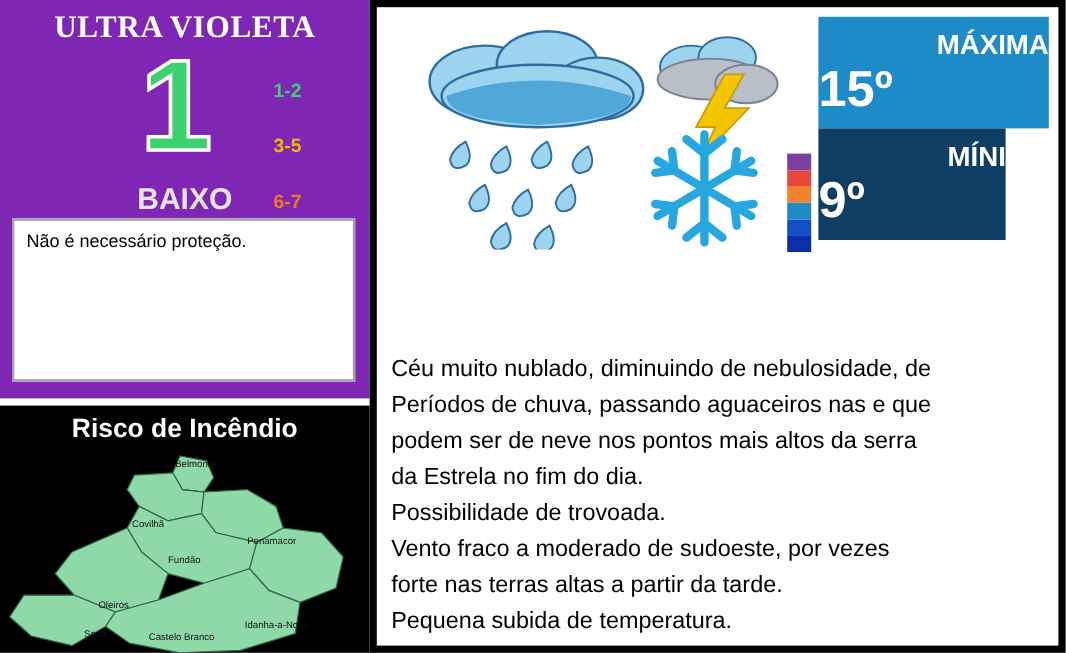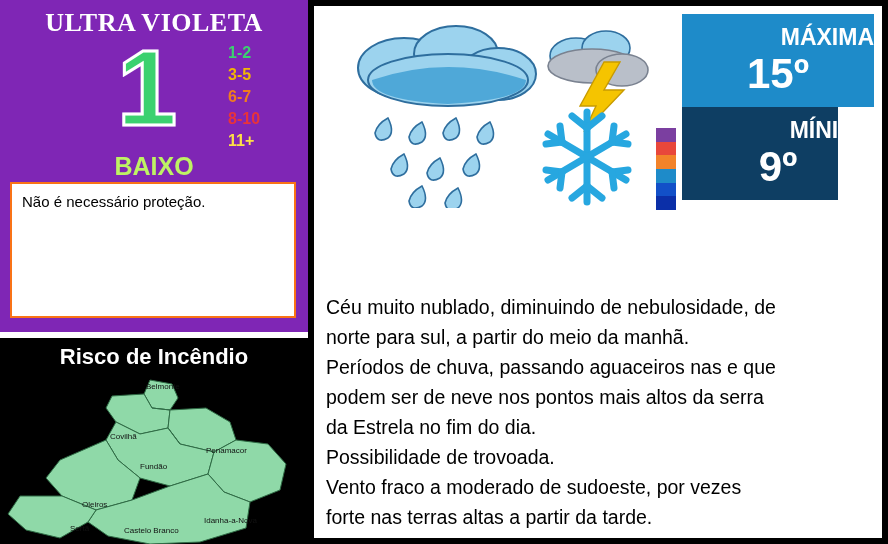--- a/index.html
+++ b/index.html
@@ -68,39 +68,40 @@
     position: absolute;
     left: 228px;
     top: 42px;
     width: 72px;
   }
   #uv-scale .scale-item {
     font-size: 16px;
     font-weight: bold;
     line-height: 22px;
     text-align: left;
+    margin-top: 24px;
   }
   #uv-level-label {
     position: absolute;
     left: 0;
     top: 152px;
     width: 308px;
     text-align: center;
-    color: #bef264;
+    color: #e5e5e5;
     font-size: 25px;
     font-weight: bold;
   }
   #uv-advice-box {
     position: absolute;
     left: 10px;
     top: 182px;
     width: 286px;
     height: 136px;
     background: #ffffff;
-    border: 2px solid #f97316;
+    border: 2px solid #a3a3a3;
     box-sizing: border-box;
   }
   #uv-advice-text {
     position: absolute;
     left: 10px;
     top: 8px;
     width: 266px;
     font-size: 15px;
     color: #000000;
     line-height: 19px;
@@ -221,21 +222,21 @@
     text-align: right;
     color: #ffffff;
     font-size: 23px;
     font-weight: bold;
   }
   .temp-value {
     position: absolute;
     left: 0;
     top: 36px;
     width: 192px;
-    text-align: center;
+    text-align: left;
     color: #ffffff;
     font-size: 42px;
     font-weight: bold;
     line-height: 48px;
   }
 
   
   #legend-strip {
     position: absolute;
     left: 342px;
@@ -395,21 +396,20 @@
           </div>
           <div id="temp-min">
             <div class="temp-label">MÍNIMA</div>
             <div class="temp-value">9º</div>
           </div>
         </div>
       </div>
 
       <div id="forecast-text">
         <p>Céu muito nublado, diminuindo de nebulosidade, de</p>
-        <p>norte para sul, a partir do meio da manhã.</p>
         <p>Períodos de chuva, passando aguaceiros nas e que</p>
         <p>podem ser de neve nos pontos mais altos da serra</p>
         <p>da Estrela no fim do dia.</p>
         <p>Possibilidade de trovoada.</p>
         <p>Vento fraco a moderado de sudoeste, por vezes</p>
         <p>forte nas terras altas a partir da tarde.</p>
         <p>Pequena subida de temperatura.</p>
       </div>
 
     </div>

